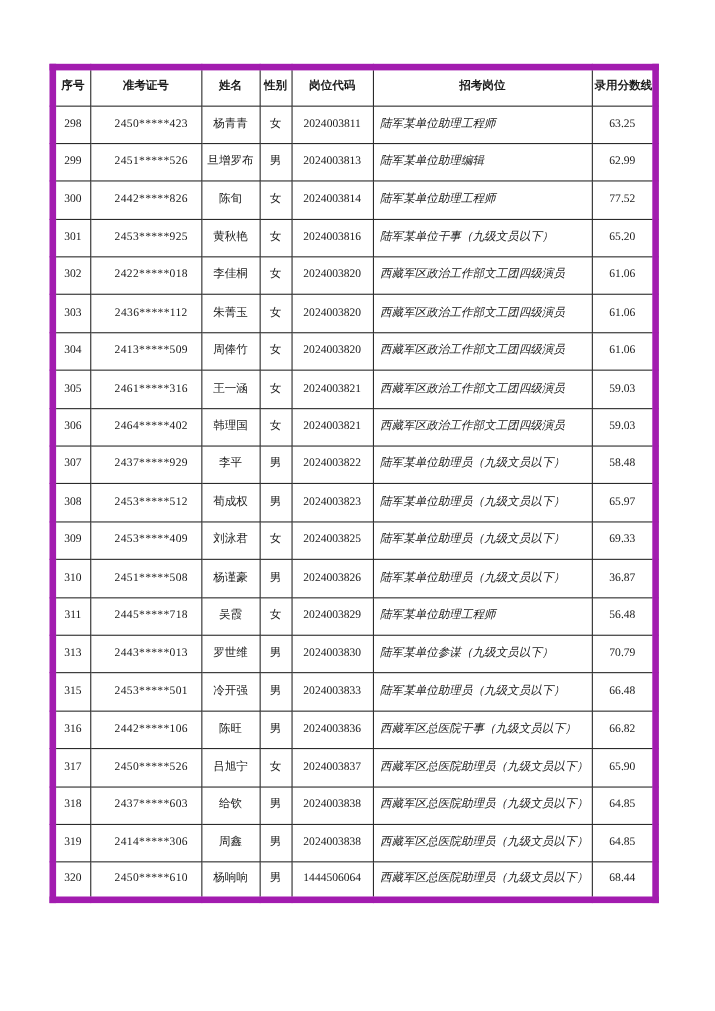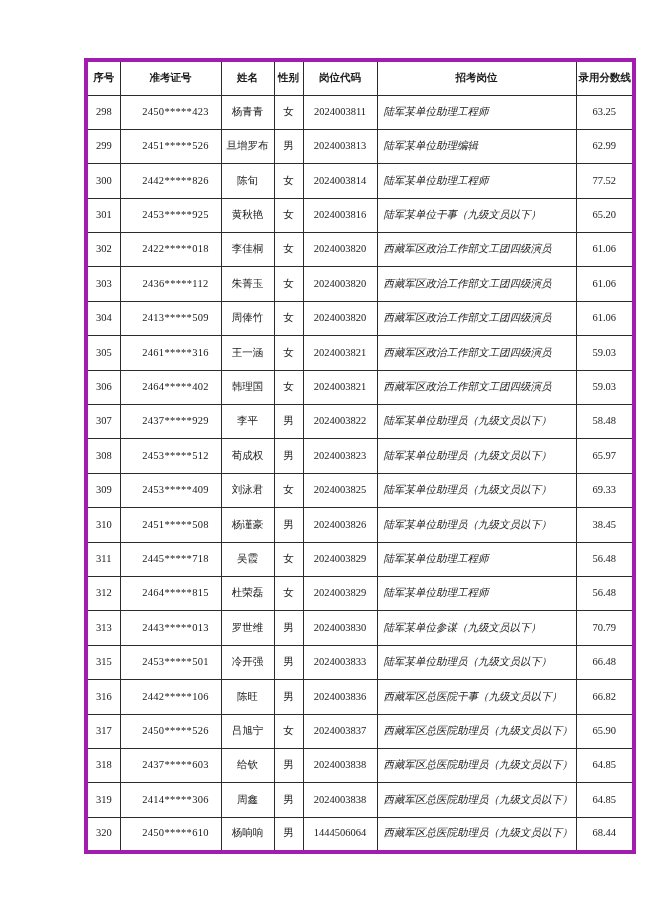--- a/index.html
+++ b/index.html
@@ -16,22 +16,21 @@
     color: #1a1a1a;
     overflow: hidden;
   }
   table.score-table {
     position: absolute;
     left: 45px;
     top: 58px;
     width: 548px;
     border-collapse: collapse;
     table-layout: fixed;
-    border: 4px solid #a21caf;
-    margin-left: 39px;
+    border: 6px solid #a21caf;
   }
   table.score-table th,
   table.score-table td {
     border: 1px solid #2b2b2b;
     padding: 0 2px;
     font-size: 10.5px;
     line-height: 1.2;
     text-align: center;
     vertical-align: middle;
     overflow: hidden;
@@ -187,35 +186,26 @@
           <td class="col-post">陆军某单位助理员（九级文员以下）</td>
           <td class="col-score-line">69.33</td>
         </tr>
         <tr>
           <td class="col-index">310</td>
           <td class="col-exam-id">2451*****508</td>
           <td class="col-name">杨谨豪</td>
           <td class="col-gender">男</td>
           <td class="col-post-code">2024003826</td>
           <td class="col-post">陆军某单位助理员（九级文员以下）</td>
-          <td class="col-score-line">38.45</td>
+          <td class="col-score-line">36.87</td>
         </tr>
         <tr>
           <td class="col-index">311</td>
           <td class="col-exam-id">2445*****718</td>
           <td class="col-name">吴霞</td>
-          <td class="col-gender">女</td>
-          <td class="col-post-code">2024003829</td>
-          <td class="col-post">陆军某单位助理工程师</td>
-          <td class="col-score-line">56.48</td>
-        </tr>
-        <tr>
-          <td class="col-index">312</td>
-          <td class="col-exam-id">2464*****815</td>
-          <td class="col-name">杜荣磊</td>
           <td class="col-gender">女</td>
           <td class="col-post-code">2024003829</td>
           <td class="col-post">陆军某单位助理工程师</td>
           <td class="col-score-line">56.48</td>
         </tr>
         <tr>
           <td class="col-index">313</td>
           <td class="col-exam-id">2443*****013</td>
           <td class="col-name">罗世维</td>
           <td class="col-gender">男</td>

